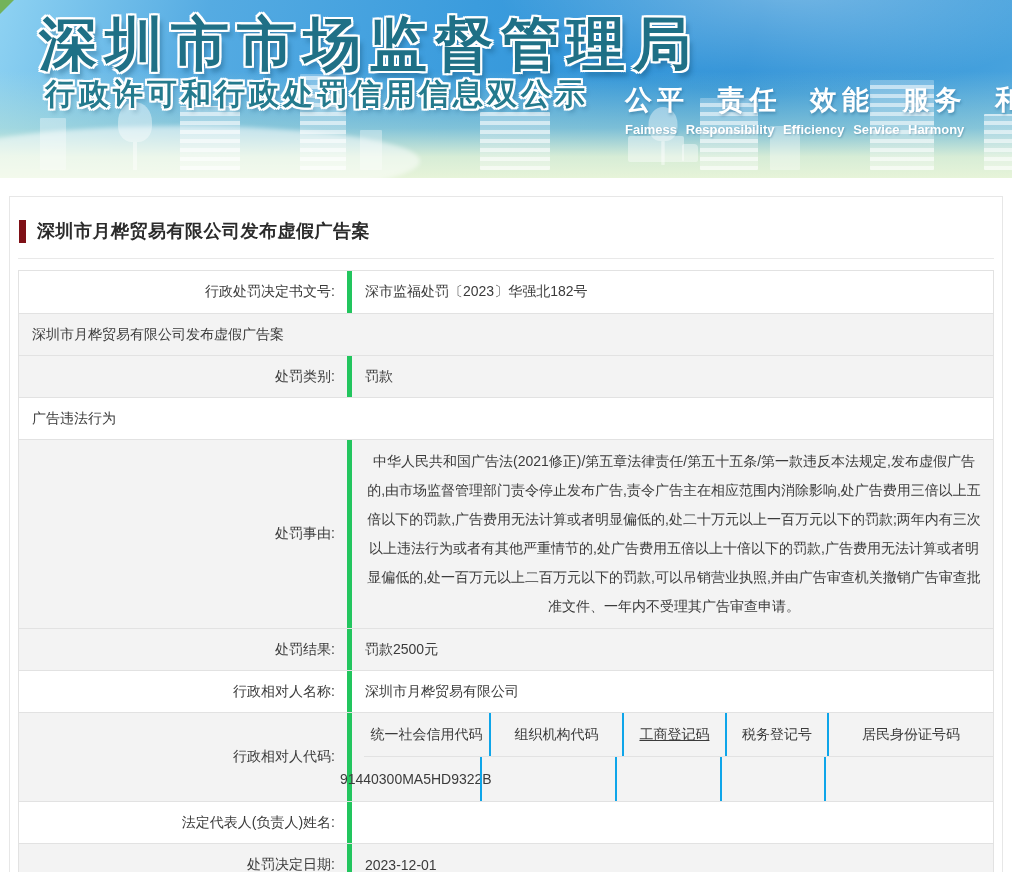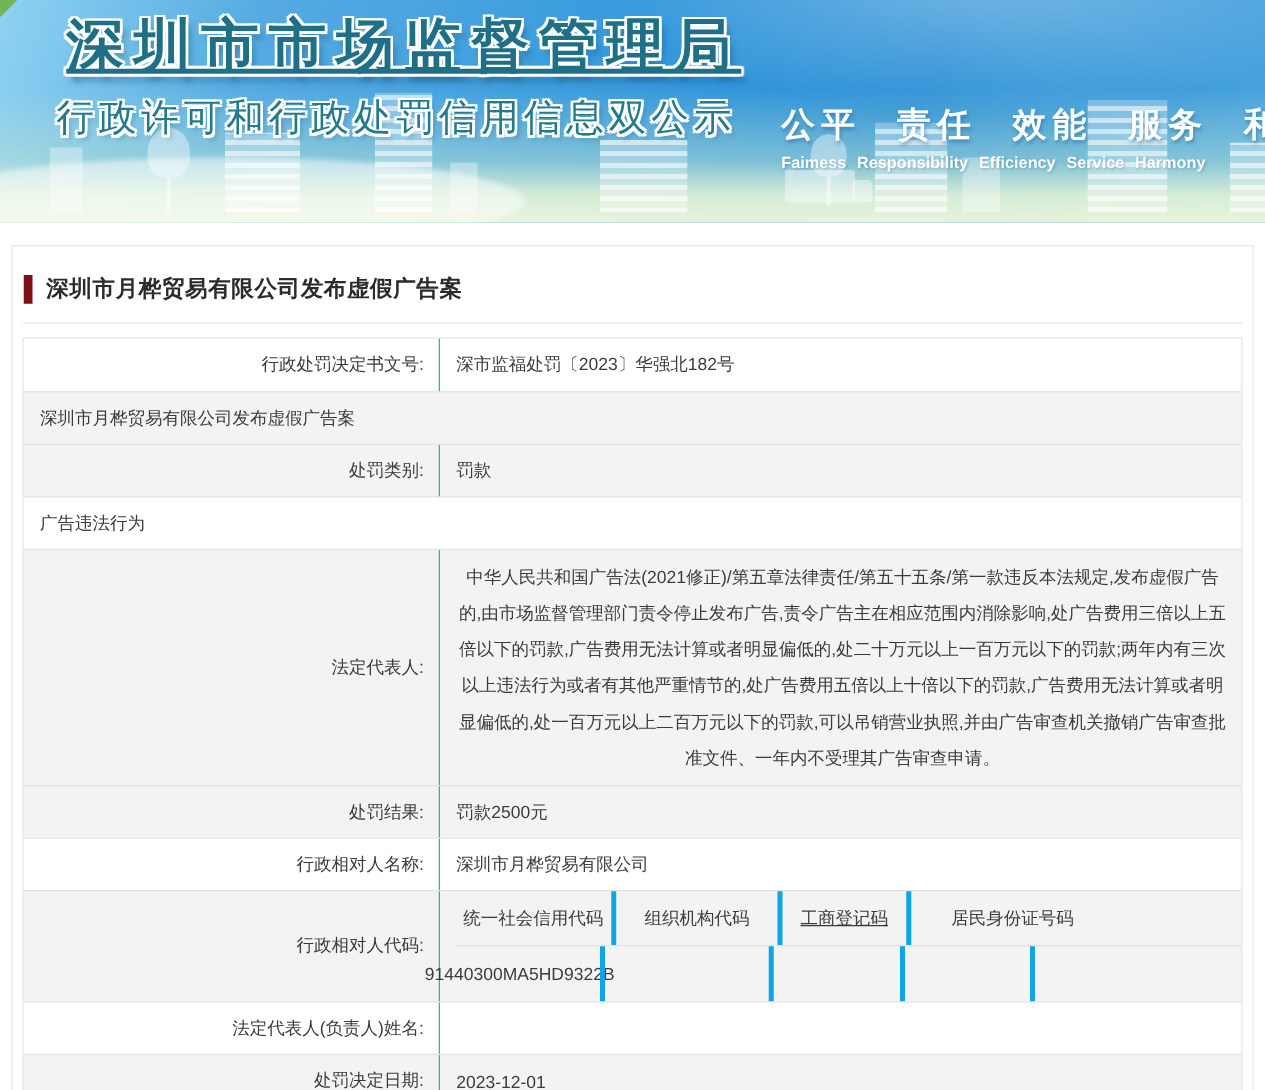--- a/index.html
+++ b/index.html
@@ -36,32 +36,31 @@
   .tree .trunk { width:4px; height:28px; background:rgba(255,255,255,.45); margin:0 auto; }
   .truck { position:absolute; bottom:2px; width:74px; height:34px; }
   .truck .box { position:absolute; left:0; bottom:6px; width:56px; height:26px; background:rgba(255,255,255,.42); border-radius:2px; }
   .truck .cab { position:absolute; right:4px; bottom:6px; width:16px; height:18px; background:rgba(255,255,255,.42); border-radius:2px 4px 2px 2px; }
   .hill {
     position:absolute; left:-60px; bottom:-26px; width:480px; height:70px;
     background: rgba(255,255,255,.5); border-radius:50%; filter: blur(2px);
   }
 
   .b-title {
-    position:absolute; left:53px; top:6px;
-    font-size:46px; font-weight:bold; letter-spacing:8px; color:#1f7086;
+    position:absolute; left:39px; top:6px;
+    font-size:58px; font-weight:bold; letter-spacing:8px; color:#1f7086;
     text-shadow:
       -2px -2px 0 #fff, 2px -2px 0 #fff, -2px 2px 0 #fff, 2px 2px 0 #fff,
       0 -2px 0 #fff, 0 2px 0 #fff, -2px 0 0 #fff, 2px 0 0 #fff,
       4px 6px 5px rgba(10,60,90,.35);
     white-space:nowrap;
-    text-decoration:underline;
   }
   .b-sub {
     position:absolute; left:45px; top:74px;
-    font-size:30px; font-weight:normal; letter-spacing:4px; color:#247a8d;
+    font-size:30px; font-weight:bold; letter-spacing:4px; color:#247a8d;
     text-shadow:
       -2px -2px 0 #fff, 2px -2px 0 #fff, -2px 2px 0 #fff, 2px 2px 0 #fff,
       0 -2px 0 #fff, 0 2px 0 #fff, -2px 0 0 #fff, 2px 0 0 #fff,
       3px 4px 4px rgba(10,60,90,.3);
     white-space:nowrap;
   }
   .slogan { position:absolute; left:625px; top:82px; }
   .slogan-cn {
     font-size:27px; font-weight:bold; color:#fff; letter-spacing:5px; word-spacing:16px;
     text-shadow: 1px 2px 3px rgba(25,85,125,.4); white-space:nowrap;
@@ -85,41 +84,41 @@
 
   .info-table {
     border:1px solid #e2e2e2;
     font-size:14px;
   }
   .row { display:flex; min-height:42px; background:#fff; }
   .row + .row { border-top:1px solid #e2e2e2; }
   .row.shade { background:#f3f3f3; }
   .cell.label {
     width:333px; flex:0 0 333px;
-    border-right:1px solid #22c55e;
+    border-right:5px solid #22c55e;
     display:flex; align-items:center; justify-content:flex-end;
     padding-right:12px; color:#3b3b3b;
   }
   .cell.value {
     flex:1; display:flex; align-items:center;
     padding:0 10px 0 13px; color:#3b3b3b;
   }
   .row.multiline .cell.value {
     display:block; padding-top:7px; padding-bottom:7px; line-height:29px; text-align:center;
   }
   
   .row.codes-row .cell.value { padding:0; display:block; }
   .codes-grid { width:100%; }
   .codes-tr { display:flex; height:44px; }
   .codes-tr.head { border-bottom:1px solid #e2e2e2;margin-left:12px; }
   .codes-td {
     display:flex; align-items:center; justify-content:center;
     color:#3b3b3b;
   }
-  .codes-td + .codes-td { border-left:4px solid #0ea5e9; }
+  .codes-td + .codes-td { border-left:2px solid #0ea5e9; }
   .c1{ width:19.9%; } .c2{ width:21.1%; } .c3{ width:16.4%;text-decoration:underline; } .c4{ width:16.2%; } .c5{ width:26.4%;font-family:Liberation Serif, serif; }
 </style>
 </head>
 <body>
 
 <header class="banner">
   <span class="corner-leaf"></span>
 
   <div class="skyline">
     <div class="hill"></div>
@@ -175,21 +174,21 @@
     <div class="row shade">
       <div class="cell label">处罚类别:</div>
       <div class="cell value">罚款</div>
     </div>
 
     <div class="row">
       <div class="cell value">广告违法行为</div>
     </div>
 
     <div class="row shade multiline">
-      <div class="cell label">法定代表人:</div>
+      <div class="cell label">处罚事由:</div>
       <div class="cell value">中华人民共和国广告法(2021修正)/第五章法律责任/第五十五条/第一款违反本法规定,发布虚假广告的,由市场监督管理部门责令停止发布广告,责令广告主在相应范围内消除影响,处广告费用三倍以上五倍以下的罚款,广告费用无法计算或者明显偏低的,处二十万元以上一百万元以下的罚款;两年内有三次以上违法行为或者有其他严重情节的,处广告费用五倍以上十倍以下的罚款,广告费用无法计算或者明显偏低的,处一百万元以上二百万元以下的罚款,可以吊销营业执照,并由广告审查机关撤销广告审查批准文件、一年内不受理其广告审查申请。</div>
     </div>
 
     <div class="row shade">
       <div class="cell label">处罚结果:</div>
       <div class="cell value">罚款2500元</div>
     </div>
 
     <div class="row">
       <div class="cell label">行政相对人名称:</div>
@@ -197,20 +196,21 @@
     </div>
 
     <div class="row shade codes-row">
       <div class="cell label">行政相对人代码:</div>
       <div class="cell value">
         <div class="codes-grid">
           <div class="codes-tr head">
             <div class="codes-td c1">统一社会信用代码</div>
             <div class="codes-td c2">组织机构代码</div>
             <div class="codes-td c3">工商登记码</div>
+            <div class="codes-td c4">税务登记号</div>
             <div class="codes-td c5">居民身份证号码</div>
           </div>
           <div class="codes-tr">
             <div class="codes-td c1">91440300MA5HD9322B</div>
             <div class="codes-td c2"></div>
             <div class="codes-td c3"></div>
             <div class="codes-td c4"></div>
             <div class="codes-td c5"></div>
           </div>
         </div>

